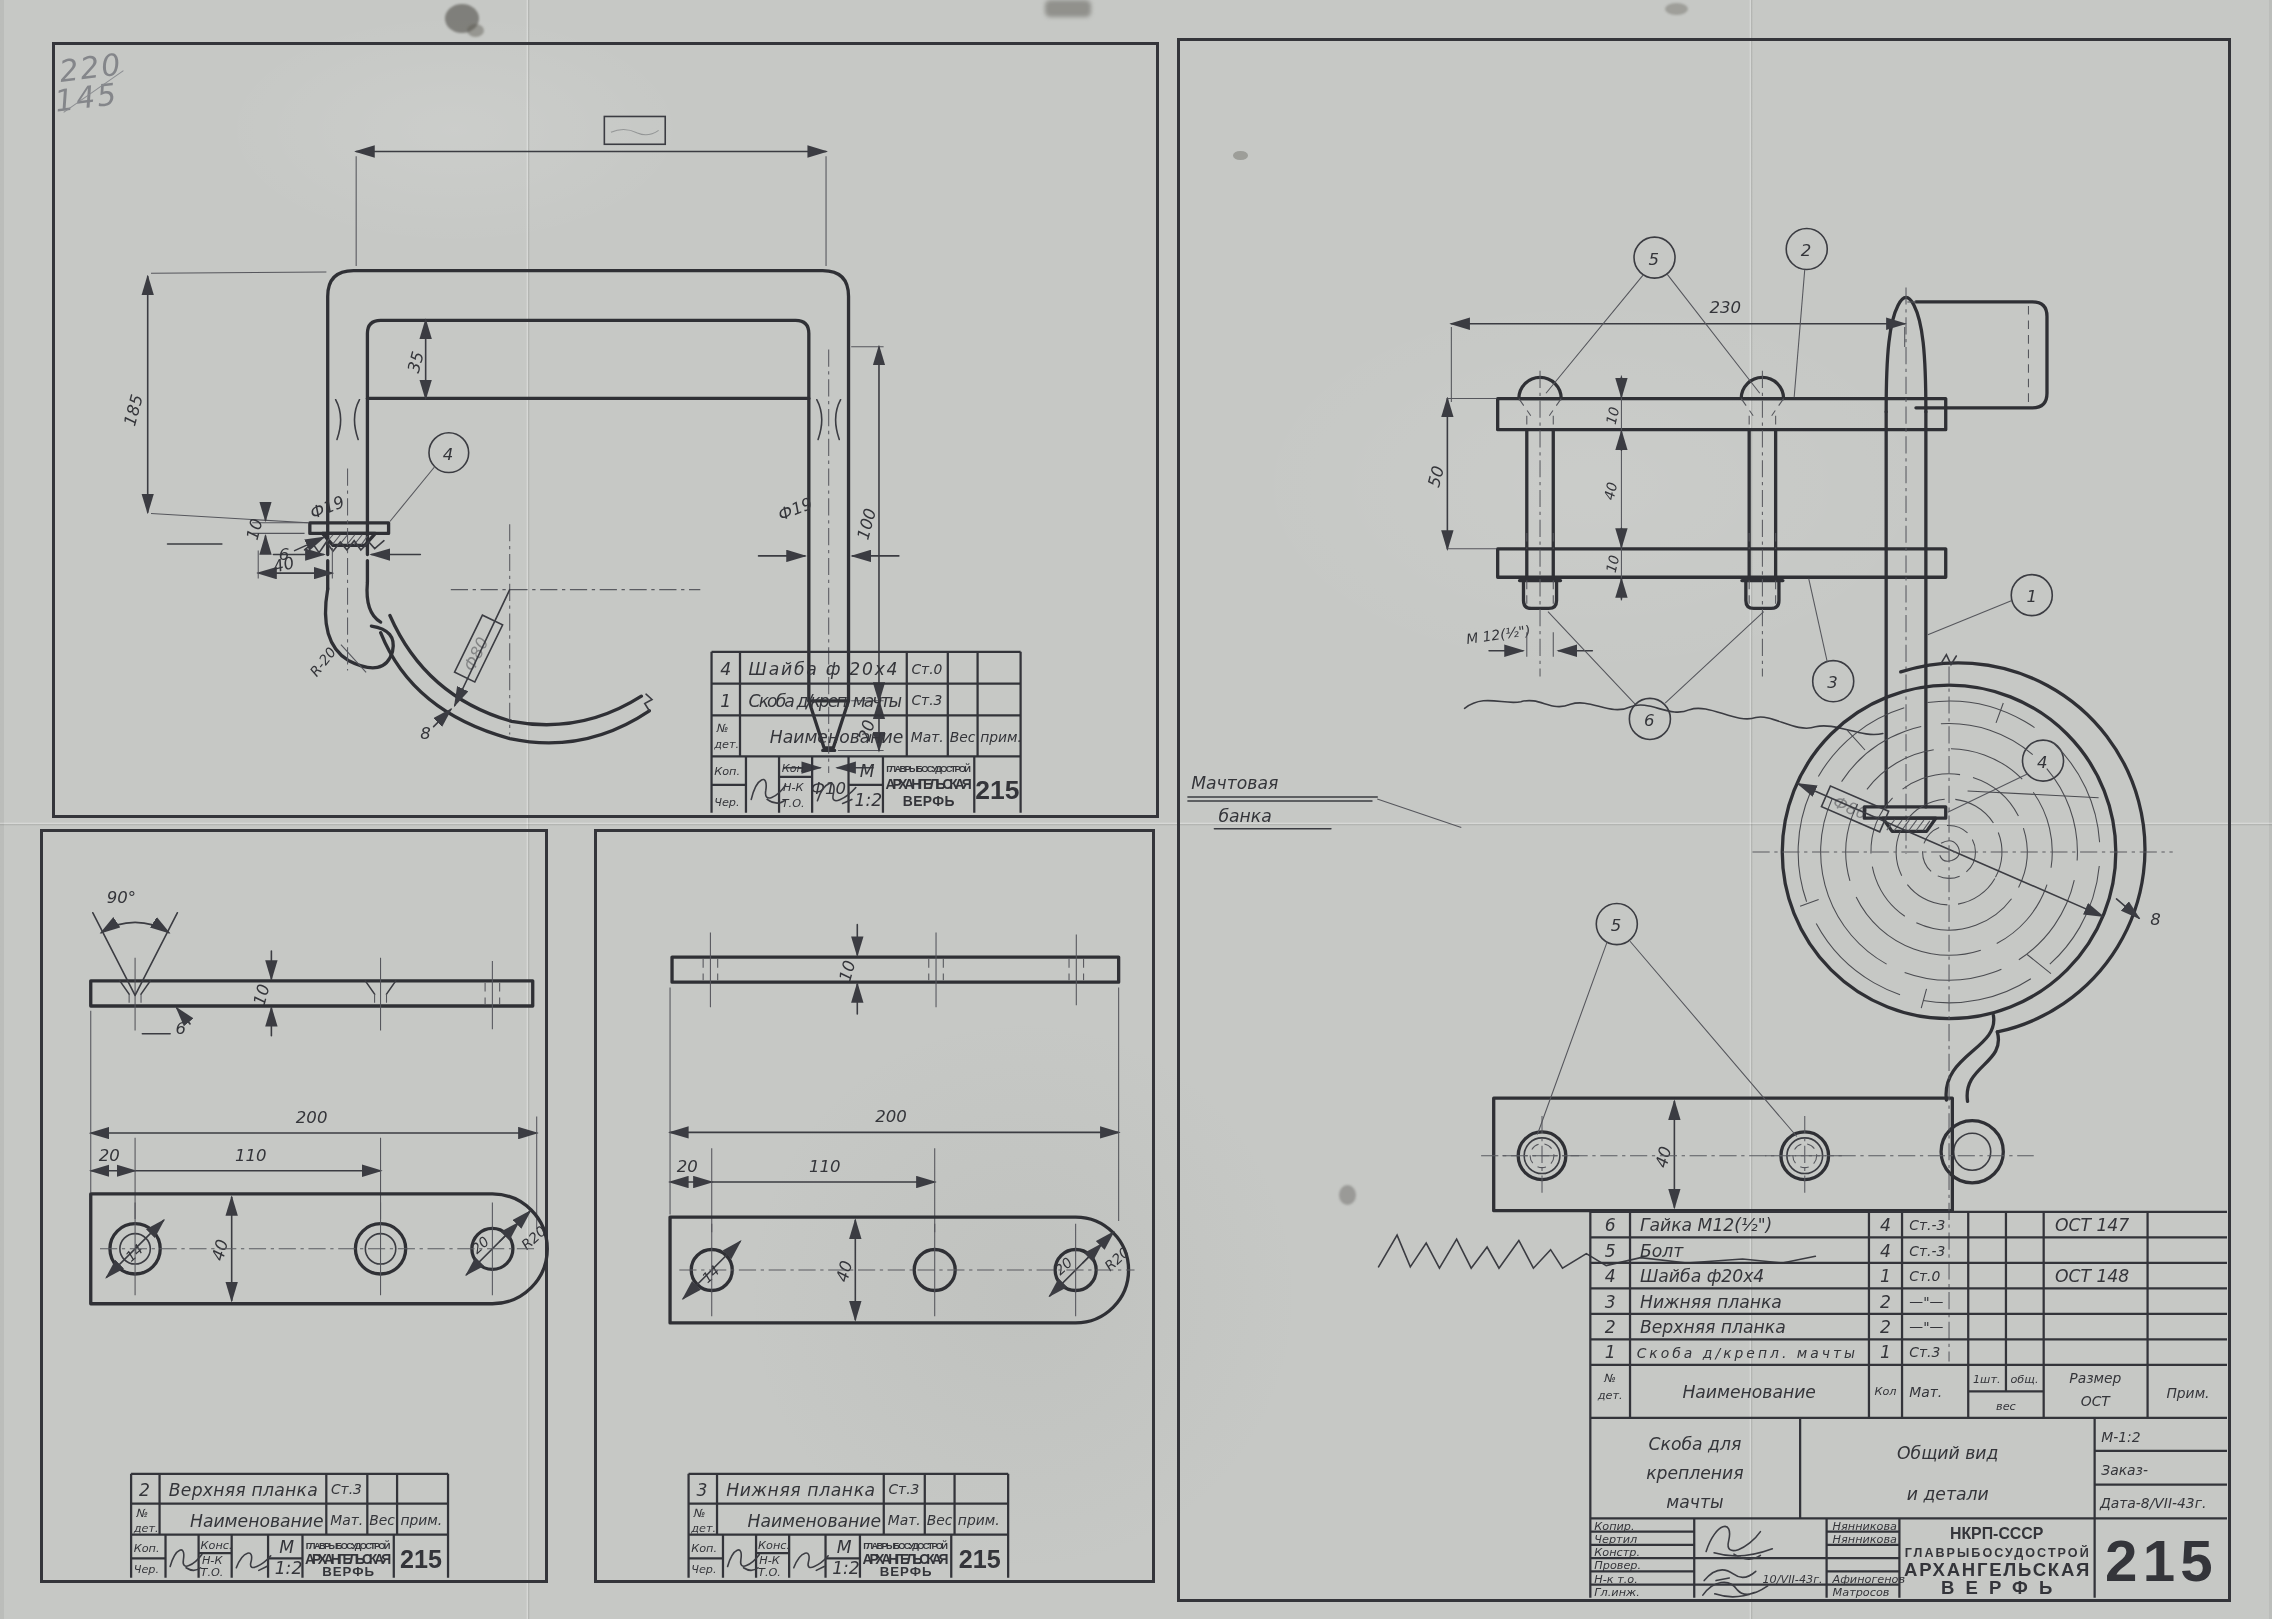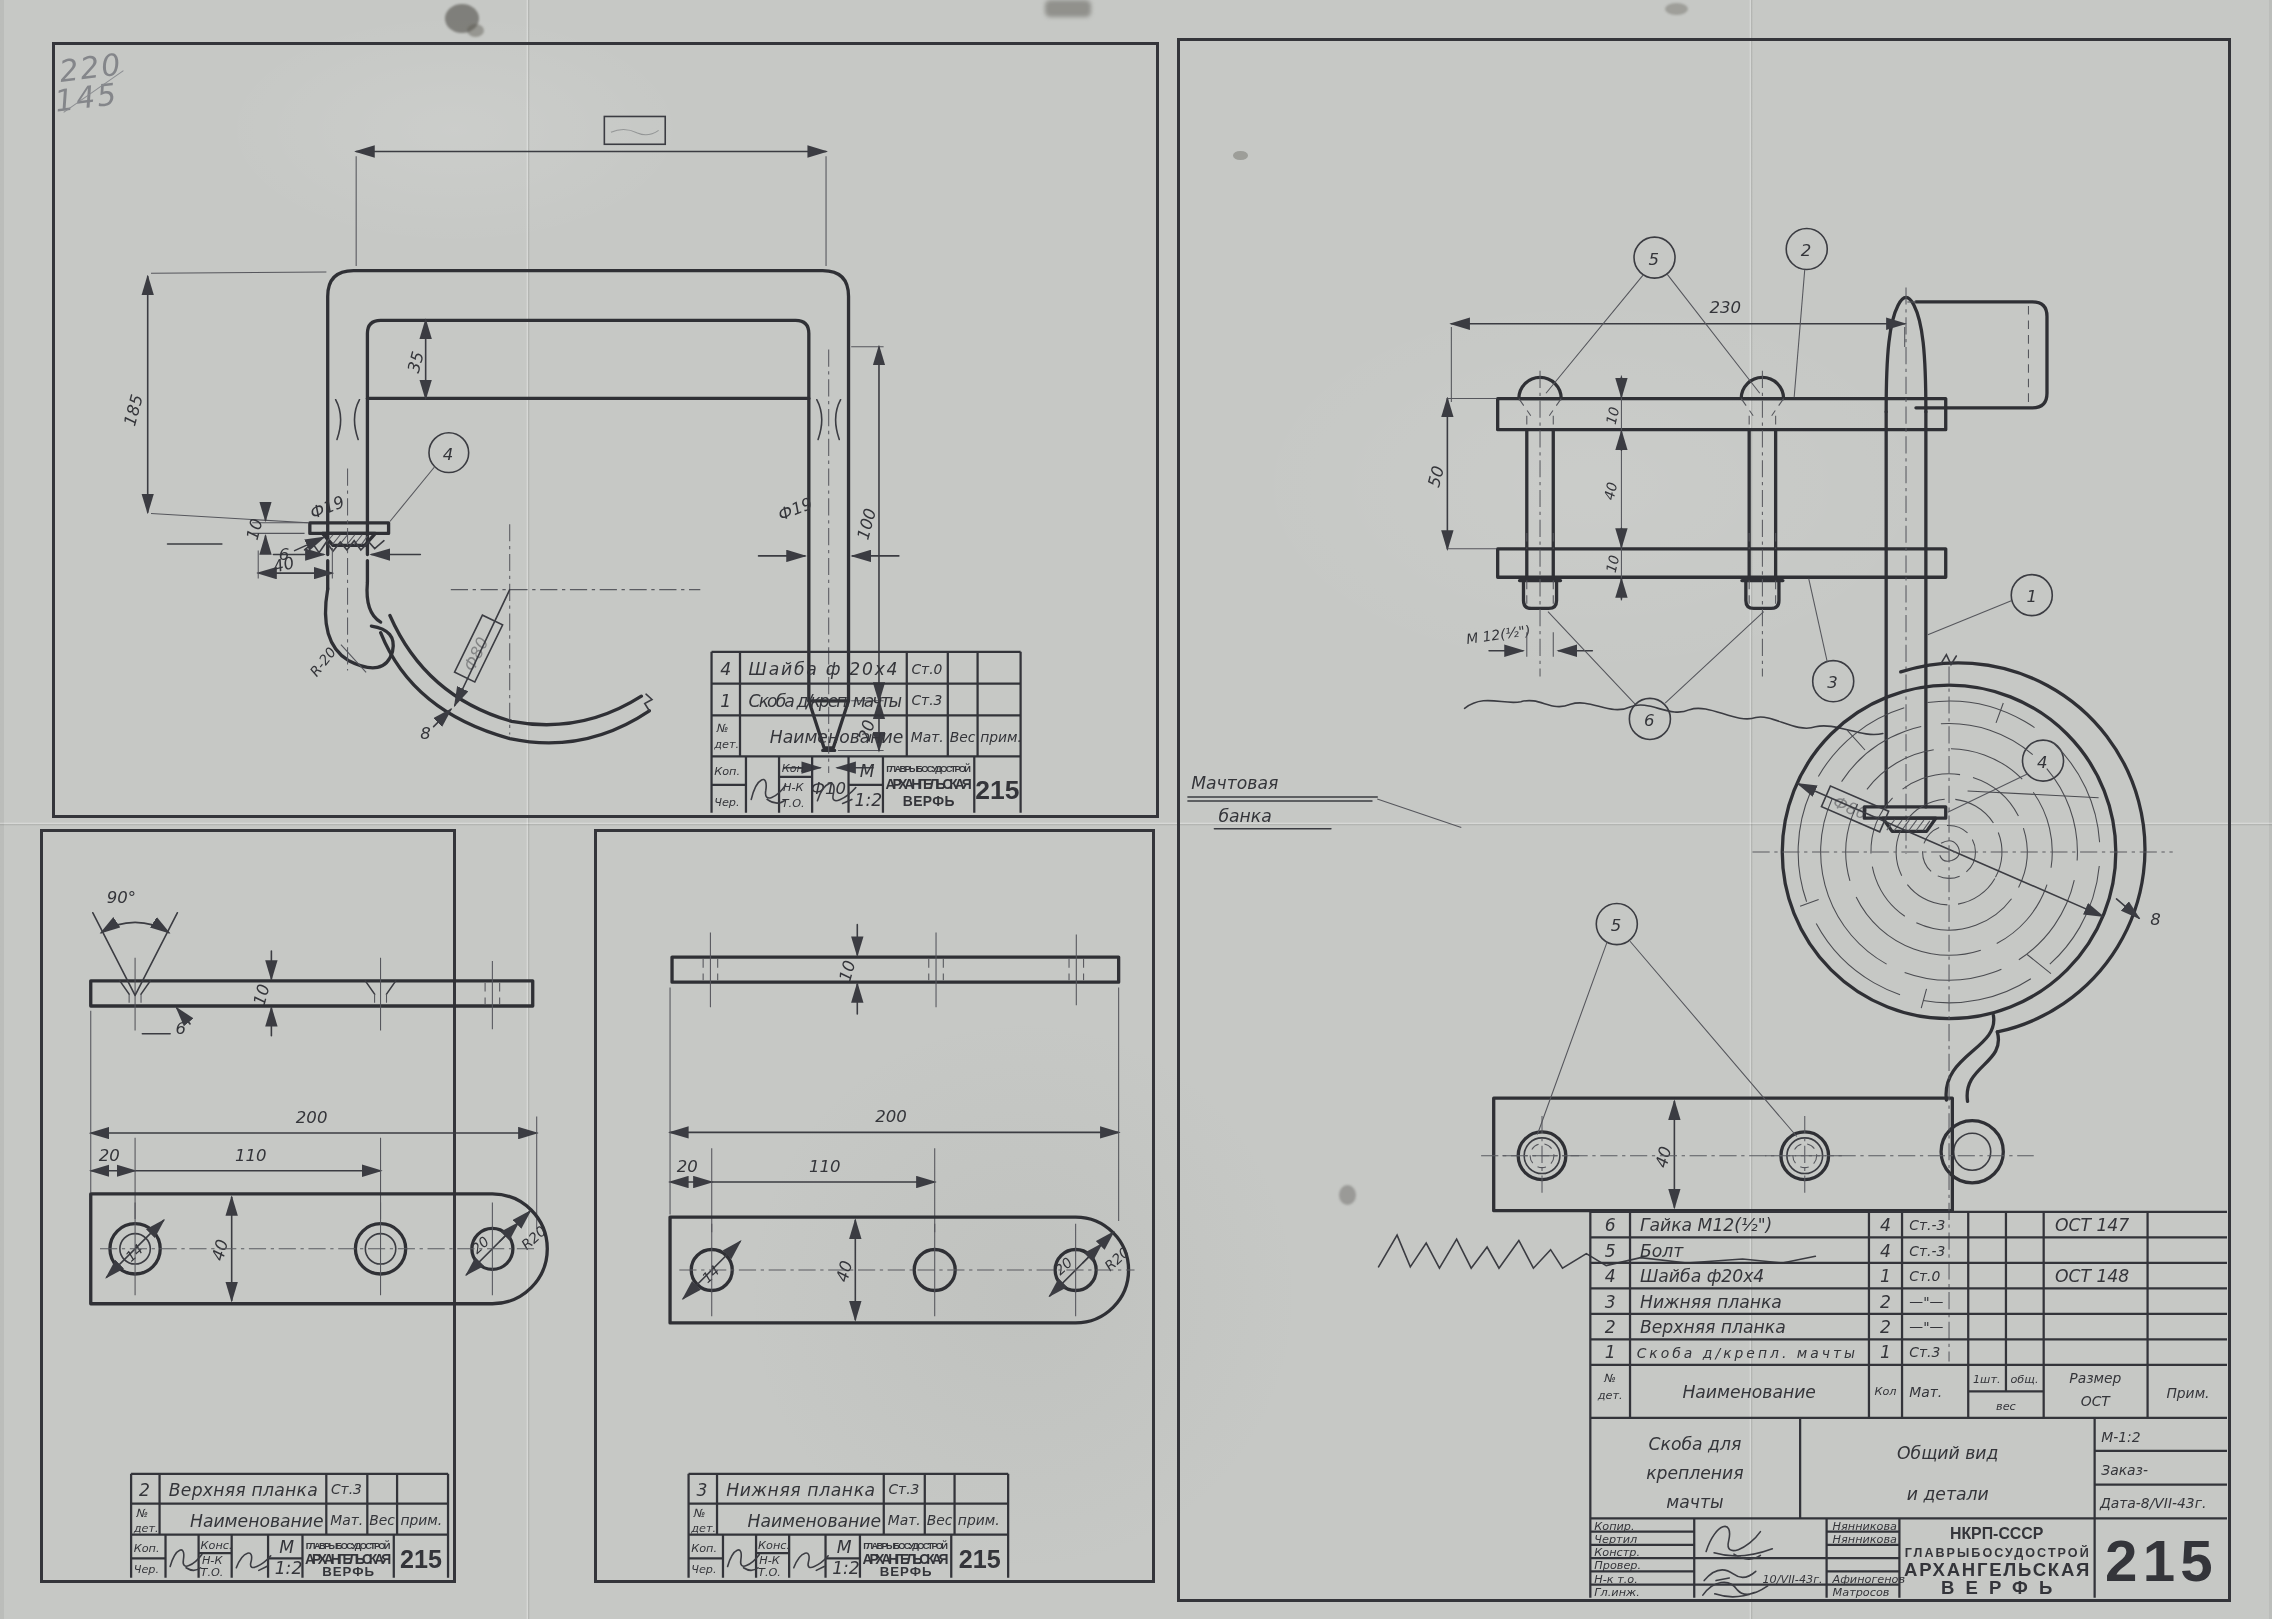--- a/index.html
+++ b/index.html
@@ -183,21 +183,21 @@
       <text class="b" font-size="14" text-anchor="middle" x="1320" y="1098" textLength="128">ГЛАВРЫБОСУДОСТРОЙ</text>
       <text class="b" font-size="21" text-anchor="middle" x="1320" y="1124" textLength="130">АРХАНГЕЛЬСКАЯ</text>
       <text class="b" font-size="21" text-anchor="middle" x="1320" y="1150" textLength="78">ВЕРФЬ</text>
       <text class="b" font-size="40" text-anchor="middle" x="1424" y="1140">215</text>
       <path class="sig" d="M1052,1140 c8,-34 26,-40 22,-14 c-4,22 18,10 30,-8 m-28,22 q14,10 26,2"></path>
       <path class="sig" d="M1152,1142 c10,-30 30,-36 24,-10 c-5,20 20,6 34,-10 m-20,24 l14,-6"></path>
     </g>
   </svg>
   </div>
 
-  <div class="panel" style="left:40px;top:829px;width:416px;height:754px">
+  <div class="panel" style="left:40px;top:829px;width:508px;height:754px">
   <svg width="513" height="747" viewBox="0 0 775 1129">
     <defs>
       <marker id="mB" viewBox="0 0 10 6" refX="9" refY="3" markerWidth="13" markerHeight="8" orient="auto-start-reverse">
         <path d="M0,0L10,3L0,6Z" fill="#3b3c42"></path>
       </marker>
     </defs>
     <g>
       <path class="s1" d="M72,225 L740,225 M72,263 L740,263 M72,225 L72,263 M740,225 L740,263"></path>
       <path class="s2" d="M116,225 L130,245 M162,225 L148,245 M487,225 L501,245 M533,225 L519,245"></path>
       <path class="s3 dsh" d="M130,245 L130,261 M148,245 L148,261 M501,245 L501,261 M519,245 L519,261 M668,228 L668,260 M690,228 L690,260"></path>

